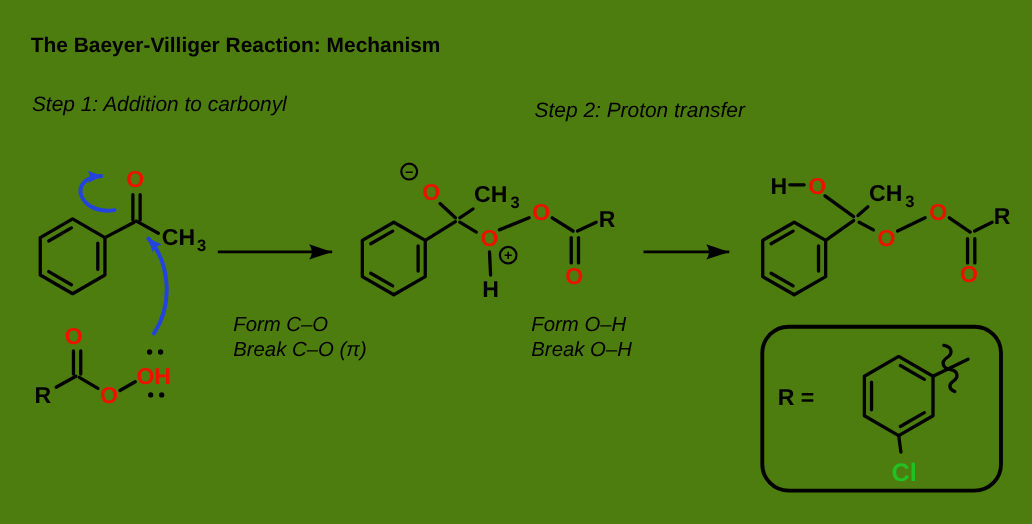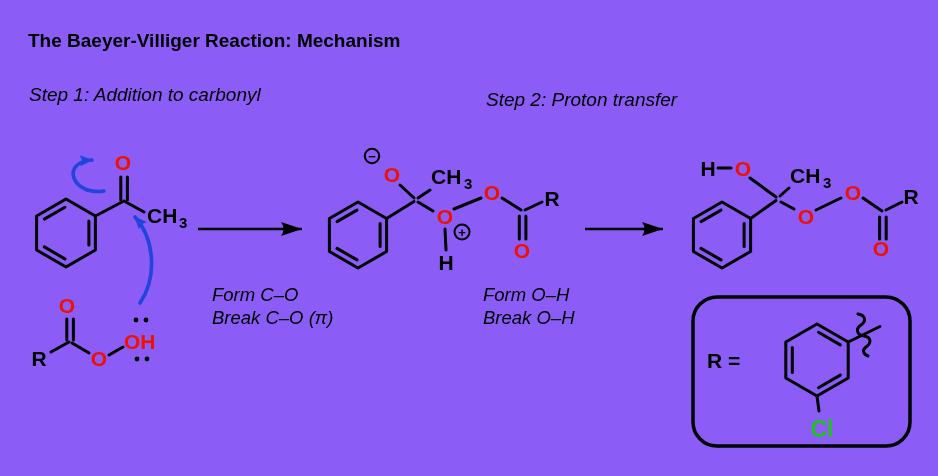--- a/index.html
+++ b/index.html
@@ -1,16 +1,16 @@
 <!DOCTYPE html>
 <html style="--oxygen-red: #ee1100; --chlorine-green: #22c022; --arrow-blue: #2244dd; --bond-black: #000000;"><head>
 <meta charset="utf-8">
 <style>
   html,body{margin:0;padding:0;background:#ffffff;}
-  .stage{position:relative;width:938px;height:476px;background:#8b5cf6;overflow:hidden;
+  .stage{position:relative;width:938px;height:476px;background:#4d7c0f;overflow:hidden;
          font-family:"Liberation Sans", sans-serif;}
   svg{display:block}
   .title-text{font:bold 19px "Liberation Sans", sans-serif;fill:#000;}
   .step-text{font:italic 19px "Liberation Sans", sans-serif;fill:#000;}
   .note-text{font:italic 18.5px "Liberation Sans", sans-serif;fill:#000;}
   .atom{font:bold 21px "Liberation Sans", sans-serif;fill:#000;text-anchor:middle;}
   .atom-start{font:bold 21px "Liberation Sans", sans-serif;fill:#000;}
   .sub{font:bold 15px "Liberation Sans", sans-serif;fill:#000;}
   .red{fill:var(--oxygen-red,#ee1100);}
   .green{fill:var(--chlorine-green,#22c022);}

